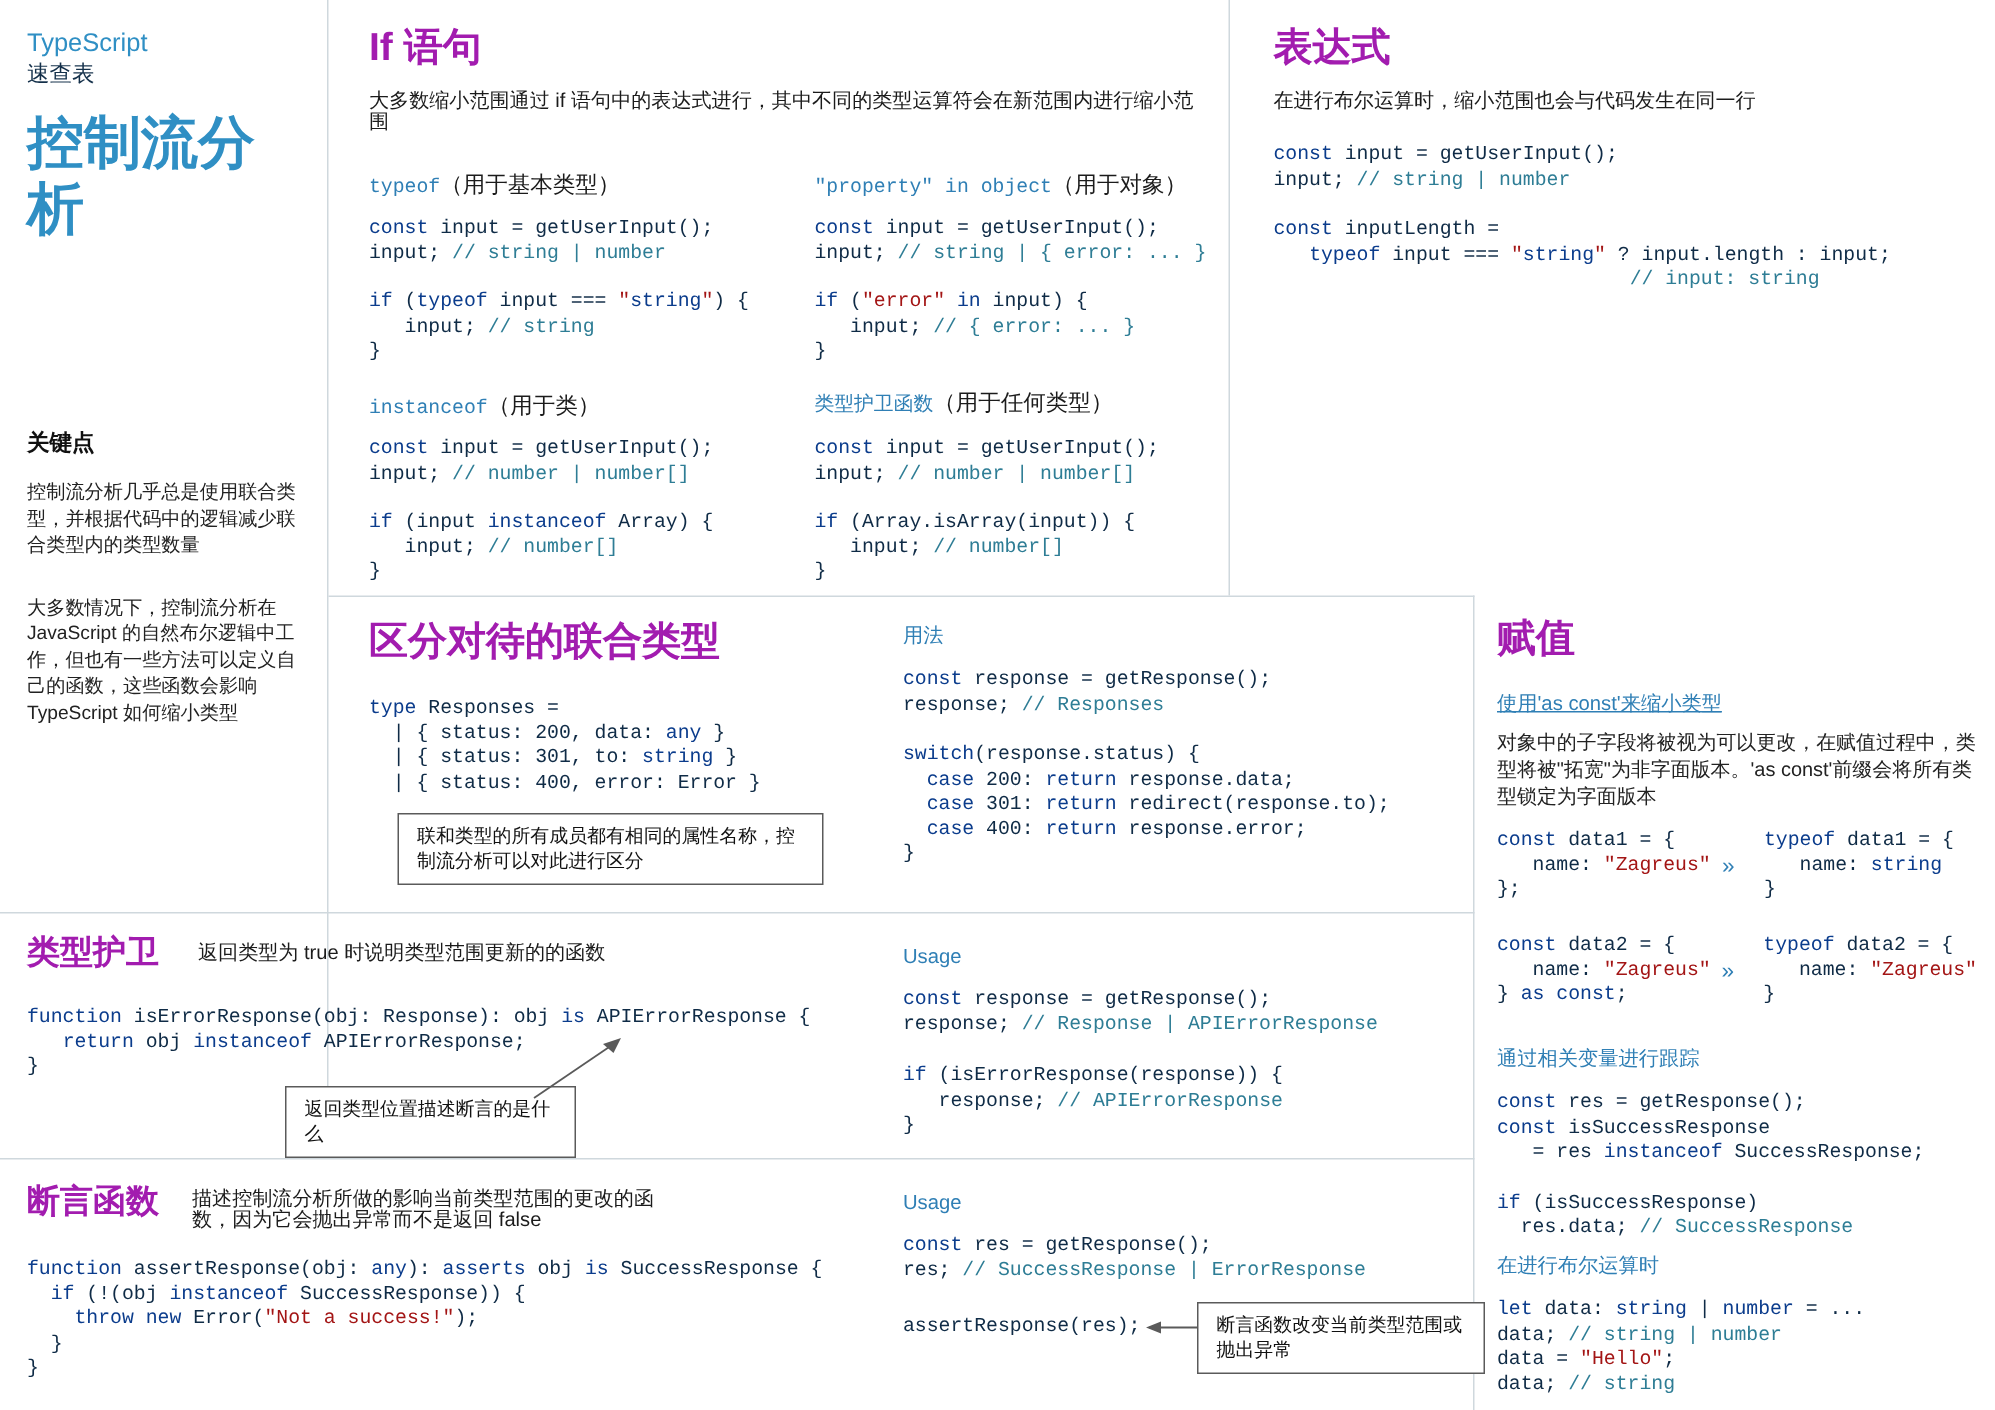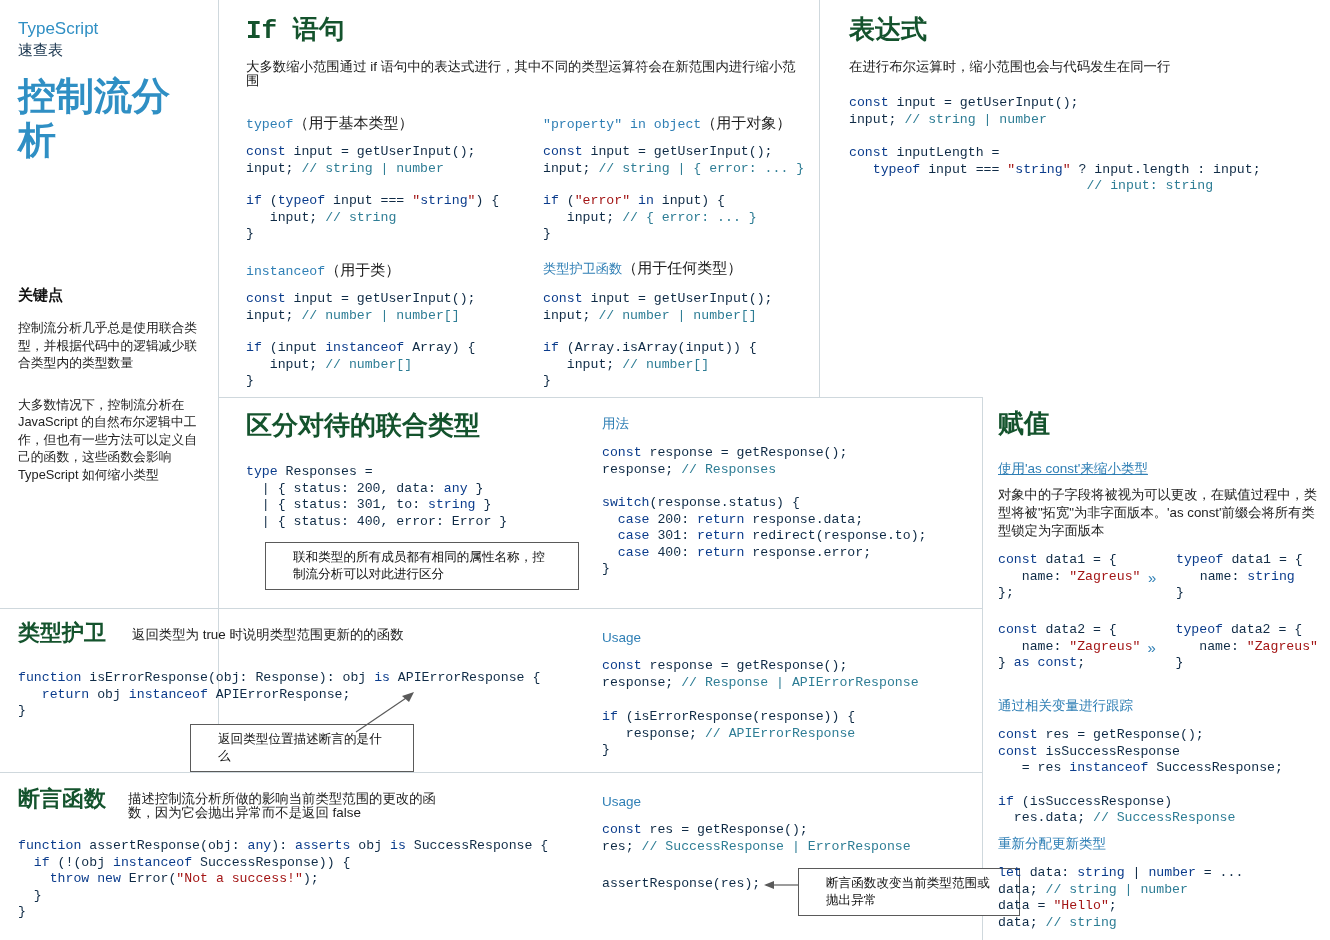--- a/index.html
+++ b/index.html
@@ -27,33 +27,33 @@
   .bigtitle{color:#2f8fc4;font-size:38px;line-height:44px;font-weight:bold;margin-top:14px;}
   .keypoint{margin-top:124px;font-size:15px;font-weight:bold;color:#111;}
   .kp-body{margin-top:14px;font-size:12.8px;line-height:17.5px;color:#222;}
   .kp-body2{margin-top:24px;font-size:12.8px;line-height:17.5px;color:#222;}
 
   
   .vline{position:absolute;background:#cfd8dd;}
   .hline{position:absolute;background:#cfd8dd;}
 
   
-  .sec-title{color:#14532d;font-size:26px;font-weight:bold;line-height:30px;font-family:Liberation Mono, monospace;}
+  .sec-title{color:#a21caf;font-size:26px;font-weight:bold;line-height:30px;}
   .sec-title.sm{font-size:22px;}
   .sec-desc{font-size:13.4px;line-height:14px;color:#1b1b1b;}
 
   
   .blk{position:absolute;}
   .label-row{font-size:13.2px;}
   .label-row .mono{font-family:"Liberation Mono", monospace;color:#2f7fb5;}
   .label-row .cn{color:#1b1b1b;font-size:15px;}
   .label-blue{color:#2f7fb5;}
 
   
-  .callout{border:1px solid #5a5a5a;background:#fff;padding:6px 27px;font-size:12.6px;line-height:17px;color:#111;}
+  .callout{border:1px solid #5a5a5a;background:#fff;padding:6px 12px;font-size:12.6px;line-height:17px;color:#111;}
   .arrow{position:absolute;}
 
   
   .rblk{position:absolute;}
   .arrow-glyph{color:#2f7fb5;font-size:15px;}
 </style>
 </head>
 <body>
 
 <div class="page">
@@ -235,20 +235,20 @@
   <div class="rblk" style="left:998px;top:697px;width:320px;">
     <div class="sub-blue">通过相关变量进行跟踪</div>
     <div class="code" style="margin-top:12px;"><span class="kw">const</span> res = getResponse();
 <span class="kw">const</span> isSuccessResponse
    = res <span class="kw">instanceof</span> SuccessResponse;</div>
     <div class="code" style="margin-top:17px;"><span class="kw">if</span> (isSuccessResponse)
   res.data; <span class="cm">// SuccessResponse</span></div>
   </div>
 
   <div class="rblk" style="left:998px;top:835px;width:320px;">
-    <div class="sub-blue">重新分配更新类型</div>
+    <div class="sub-blue">在进行布尔运算时</div>
     <div class="code" style="margin-top:12px;"><span class="kw">let</span> data: <span class="kw">string</span> | <span class="kw">number</span> = ...
 data; <span class="cm">// string | number</span>
 data = <span class="str">"Hello"</span>;
 data; <span class="cm">// string</span></div>
   </div>
 
 </div>
 
 </body></html>

